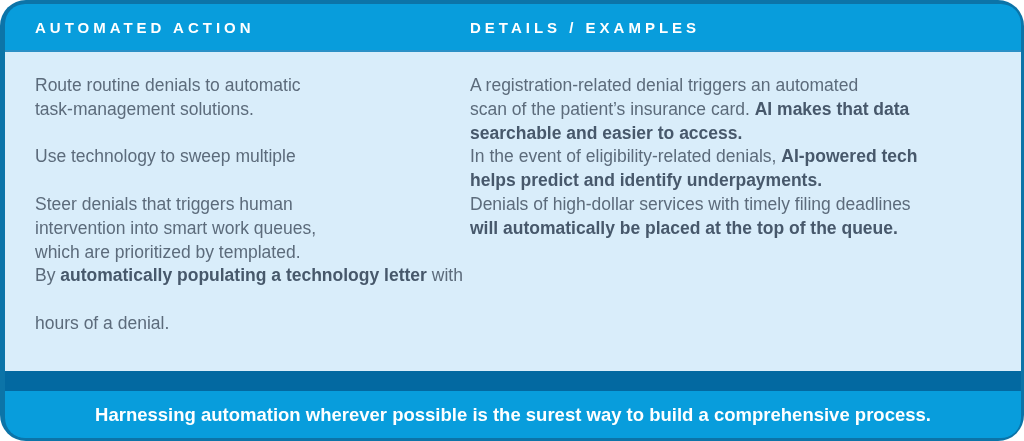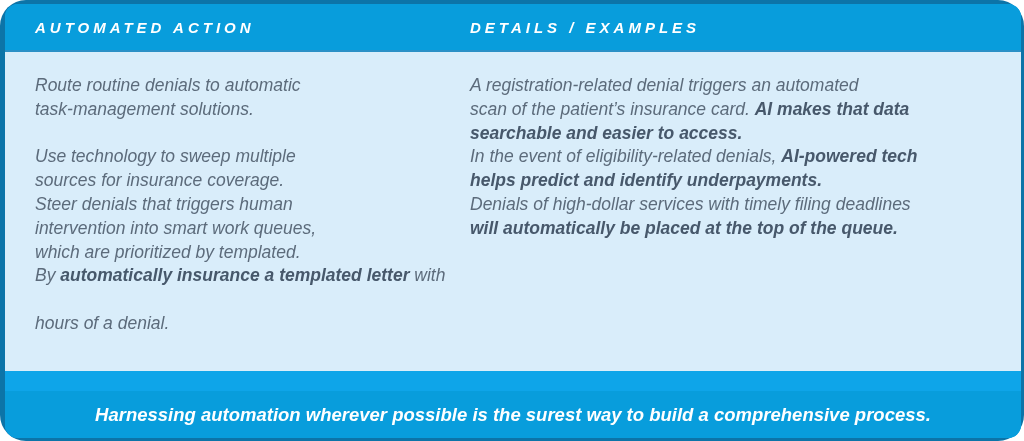--- a/index.html
+++ b/index.html
@@ -17,24 +17,24 @@
     width:1024px;height:441px;overflow:hidden;
   }
   .stage{position:relative;width:1024px;height:441px;background:#ffffff;}
   .backing{
     position:absolute;inset:0;
     background:var(--dark-blue);
     border-radius:26px;
   }
   .inner{
     position:absolute;left:5px;top:4px;right:3px;bottom:3px;
-    background:#0ea5e9;
-    border-radius:13px;
+    background:#0369a1;
+    border-radius:20px;
     overflow:hidden;
-    display:flex;flex-direction:column;font-style:italic;
+    display:flex;flex-direction:column;
   }
   .header{
     height:48px;flex:0 0 48px;
     background:var(--brand-blue);
     display:grid;grid-template-columns:435px 1fr;
     align-items:center;
     border-bottom:2px solid var(--divider);
   }
   .header-label{
     color:#ffffff;font-weight:700;font-size:15px;
@@ -73,27 +73,27 @@
 
     <div class="header">
       <div class="header-label">AUTOMATED ACTION</div>
       <div class="header-label">DETAILS / EXAMPLES</div>
     </div>
 
     <div class="tbody">
       <div class="cell"><span>Route routine denials to automatic</span><br><span>task-management solutions.</span></div>
       <div class="cell"><span>A registration-related denial triggers an automated</span><br><span>scan of the patient’s insurance card. </span><b>AI makes that data</b><br><b>searchable and easier to access.</b></div>
 
-      <div class="cell"><span>Use technology to sweep multiple</span><br><span>sources for insurance coverage.</span></div>
+      <div class="cell"><span>Use technology to sweep multiple</span><br></div>
       <div class="cell"><span>In the event of eligibility-related denials, </span><b>AI-powered tech</b><br><b>helps predict and identify underpayments.</b></div>
 
       <div class="cell"><span>Steer denials that triggers human</span><br><span>intervention into smart work queues,</span><br><span>which are prioritized by templated.</span></div>
       <div class="cell"><span>Denials of high-dollar services with timely filing deadlines</span><br><b>will automatically be placed at the top of the queue.</b></div>
 
-      <div class="cell"><span>By </span><b>automatically insurance a templated letter</b><span> with</span><br><br><span>hours of a denial.</span></div>
+      <div class="cell"><span>By </span><b>automatically populating a technology letter</b><span> with</span><br><br><span>hours of a denial.</span></div>
     </div>
 
     <div class="footer">
       <div class="footer-text">Harnessing automation wherever possible is the surest way to build a comprehensive process.</div>
     </div>
 
   </div>
 </div>
 
 </body></html>

